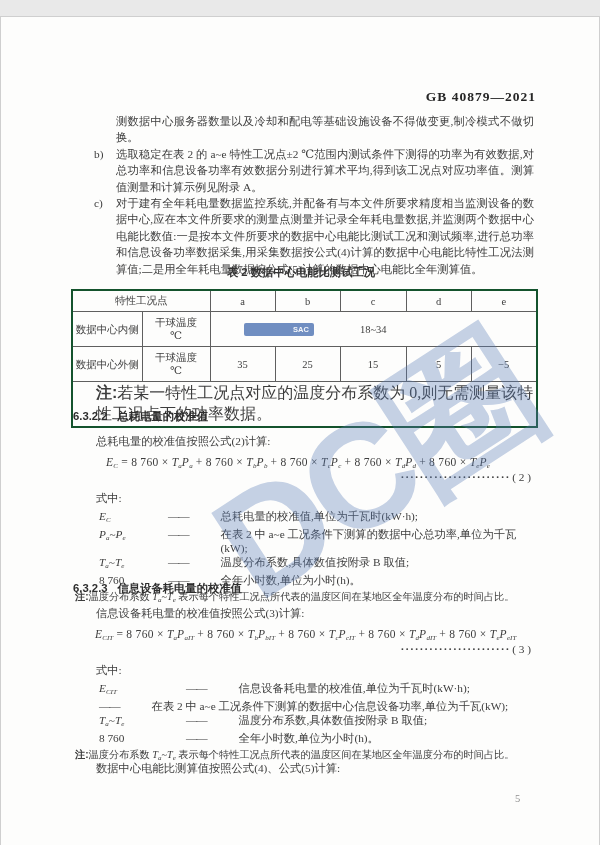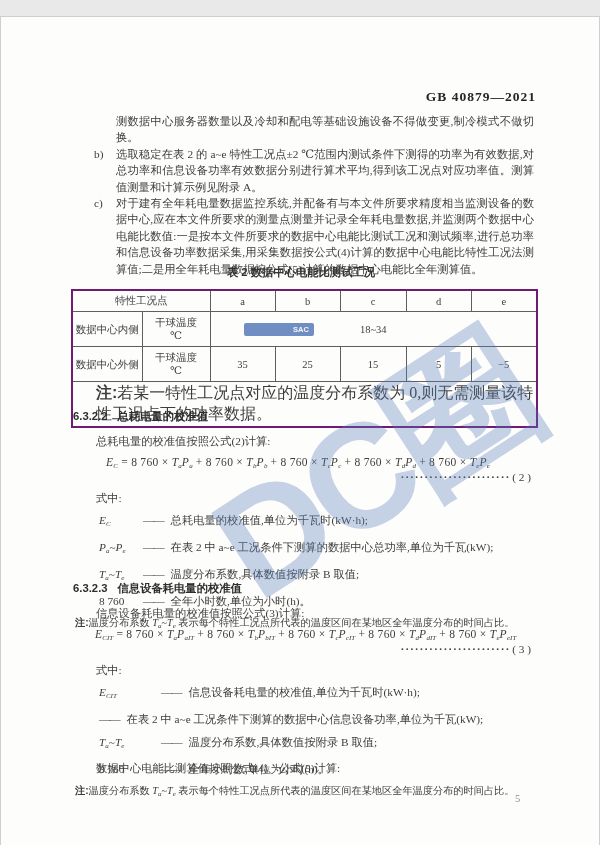--- a/index.html
+++ b/index.html
@@ -17,40 +17,40 @@
   .body-text{position:absolute;top:96px;left:93px;width:440px;font-size:11.3px;line-height:16.4px;text-align:justify;}
   .cont{margin:0 0 0 22px;}
   .li{display:flex;margin:0;}
   .marker{flex:0 0 22px;}
   .li-text{flex:1;text-align:justify;}
   
   .tbl-caption{
     position:absolute;top:248px;left:0;width:600px;text-align:center;
     font-family:"Liberation Sans","DejaVu Sans",sans-serif;font-weight:bold;font-size:11.3px;color:#333;
   }
-  table.tbl{position:absolute;top:272px;left:70px;width:465px;border-collapse:collapse;border:2px solid #701a75;table-layout:fixed;}
+  table.tbl{position:absolute;top:272px;left:70px;width:465px;border-collapse:collapse;border:2px solid #14532d;table-layout:fixed;}
   table.tbl td{border:1px solid #5f5f5f;text-align:center;vertical-align:middle;font-size:10.5px;color:#3d3d3d;padding:1px 2px;}
   .tbl .hdr-row td{height:18px;}
   .tbl .data-row td{height:32px;line-height:13px;}
   .tbl .note-row td{height:15px;text-align:left;padding-left:23px;font-size:16px;}
   .tbl .note-label{font-family:"Liberation Sans","DejaVu Sans",sans-serif;font-weight:bold;}
   
   .sec{position:absolute;left:72px;width:458px;font-size:11.3px;}
   .sec-h{margin:0;font-family:Liberation Sans, sans-serif;font-size:11.3px;font-weight:bold;color:#2e2e2e;}
   .sec-no{margin-right:10px;}
   .lead{margin:10px 0 0 23px;}
   .formula{margin:7px 0 0 33px;font-size:11.5px;letter-spacing:0.3px;}
   .var{font-style:italic;font-family:"Liberation Serif","DejaVu Serif",serif;}
   .bold{font-weight:bold;font-style:normal;font-family:"Liberation Sans","DejaVu Sans",sans-serif;}
   .formula sub,.term sub,.def-note sub{font-size:7px;letter-spacing:0;vertical-align:-2px;}
   .eq-line{margin:1px 0 0 0;text-align:right;font-size:11.3px;}
   .dots{font-weight:bold;letter-spacing:1px;}
   .eq-no{margin-left:2px;}
   .where{margin:8px 0 3px 23px;}
-  .def{display:flex;margin:0 0 0 26px;line-height:23px;}
+  .def{display:flex;margin:0 0 0 26px;line-height:14px;gap:25px;}
   .term{flex:0 0 44px;font-size:11.3px;}
   .sec-wide .term{flex:0 0 62px;}
   .dash{flex:0 0 auto;margin-right:7px;letter-spacing:-1px;}
   .desc{flex:1;}
   .def-note{margin:3px 0 0 2px;font-size:10.2px;line-height:13.5px;}
   .def-note .bold{font-size:10.2px;}
   
   .pageno{position:absolute;top:776px;left:514px;font-size:10.5px;color:#8f8f8f;}
   
   .wm-big{

